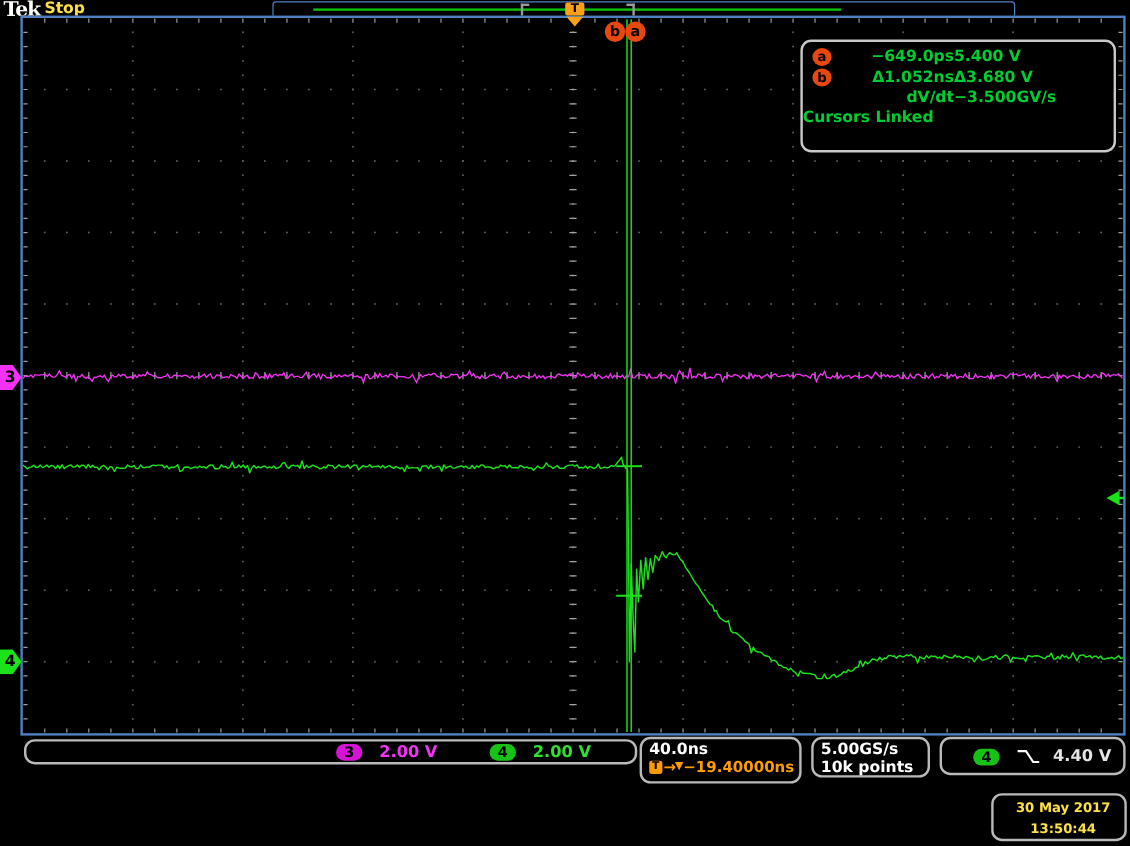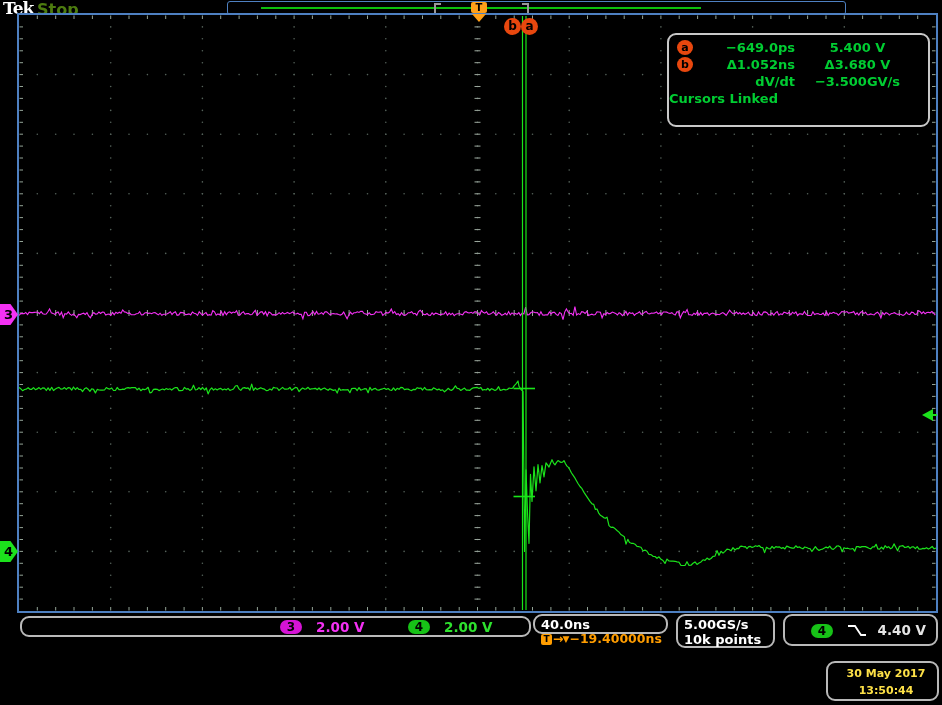--- a/index.html
+++ b/index.html
@@ -2,21 +2,21 @@
 <html><head>
 <meta charset="utf-8">
 <style>
   html,body{margin:0;padding:0;background:#000;}
   .screen{position:relative;width:942px;height:705px;background:#000;overflow:hidden;
           font-family:"DejaVu Sans","Liberation Sans",sans-serif;}
   
   .tek-logo{position:absolute;left:3px;top:-2px;color:#fff;
             font-family:"DejaVu Serif","Liberation Serif",serif;
             font-weight:bold;font-size:17px;letter-spacing:-1px;}
-  .acq-status{position:absolute;left:37px;top:0px;color:#4d7c0f;font-weight:bold;font-size:16px;}
+  .acq-status{position:absolute;left:37px;top:0px;color:#fde047;font-weight:bold;font-size:13px;}
   .recordbar{position:absolute;left:227px;top:1px;width:619px;height:14px;
              border:1px solid #4e80c1;border-radius:3px;background:#000;box-sizing:border-box;}
   .rv-line{position:absolute;left:33px;top:5px;width:440px;height:2px;background:#0cc00c;}
   .rv-bracket{position:absolute;top:1px;width:5px;height:9px;}
   .rv-bracket.lft{border-left:2px solid #999;border-top:2px solid #999;border-bottom:2px solid #999;}
   .rv-bracket.rgt{border-right:2px solid #999;border-top:2px solid #999;border-bottom:2px solid #999;}
   .t-flag{position:absolute;left:471px;top:2px;width:16px;height:11px;background:#ffa019;
           border-radius:2px;color:#000;font-weight:bold;font-size:10px;line-height:11px;
           text-align:center;z-index:6;}
   .t-triangle{position:absolute;left:472px;top:14px;width:0;height:0;z-index:6;
@@ -44,33 +44,33 @@
   .trig-arrow-tail{position:absolute;left:932px;top:414px;width:5px;height:2px;background:#1ce21c;z-index:7;}
   
   .readout-panel{position:absolute;left:667px;top:33px;width:263px;height:94px;background:#000;
                  border:2px solid #c8c8c8;border-radius:9px;box-sizing:border-box;z-index:8;
                  padding-top:4px;}
   .ro-row{display:flex;align-items:center;height:17px;padding:0 8px;}
   .ro-badge{width:16px;height:15px;border-radius:50%;background:#e8470e;color:#000;
             font-weight:bold;font-size:11px;line-height:15px;text-align:center;flex:0 0 16px;}
   .ro-badge.empty{background:transparent;}
   .ro-time{width:102px;text-align:right;color:#00cd32;font-weight:bold;font-size:13px;}
-  .ro-val{flex:1;text-align:center;color:#00cd32;font-weight:bold;font-size:13px;}
+  .ro-val{flex:1;text-align:left;color:#00cd32;font-weight:bold;font-size:13px;}
   .ro-footer{text-align:left;color:#00cd32;font-weight:bold;font-size:13px;margin-top:1px;}
   
   .box{position:absolute;background:#000;border:2px solid #b9b9b9;border-radius:9px;
        box-sizing:border-box;z-index:8;}
   .box-ch{left:20px;top:616px;width:511px;height:21px;}
   .badge{position:absolute;width:22px;height:14px;border-radius:7px;color:#000;
          font-weight:bold;font-size:12px;line-height:14px;text-align:center;}
   .b-ch3{left:258px;top:1.5px;background:#d613d6;}
   .t-ch3{position:absolute;left:294px;top:1px;color:#f431f4;font-weight:bold;font-size:13.5px;}
   .b-ch4{left:386px;top:1.5px;background:#17c217;}
   .t-ch4{position:absolute;left:422px;top:1px;color:#2ee22e;font-weight:bold;font-size:13.5px;}
-  .box-horiz{left:533px;top:614px;width:135px;height:20px;padding:1px 0 0 6px;}
+  .box-horiz{left:533px;top:614px;width:135px;height:39px;padding:1px 0 0 6px;}
   .hz-tb{color:#fff;font-weight:bold;font-size:13px;line-height:15px;}
   .hz-trig{display:flex;align-items:center;color:#ff9d00;font-weight:bold;font-size:12.5px;line-height:14px;}
   .ticon{display:inline-block;width:11px;height:11px;background:#ff9d00;border-radius:2px;
          color:#000;font-weight:bold;font-size:9px;line-height:11px;text-align:center;margin-right:1px;}
   .hz-slope{font-size:9px;margin:0 0 0 -1px;}
   .box-acq{left:676px;top:614px;width:99px;height:34px;padding:1px 0 0 6px;}
   .acq-line{color:#fff;font-weight:bold;font-size:13px;line-height:15px;}
   .box-trig{left:783px;top:614px;width:155px;height:32px;}
   .b-trg4{left:26px;top:8px;background:#17c217;}
   .trg-level{position:absolute;right:10px;top:6px;color:#e5e5e5;font-weight:bold;font-size:13.5px;}

